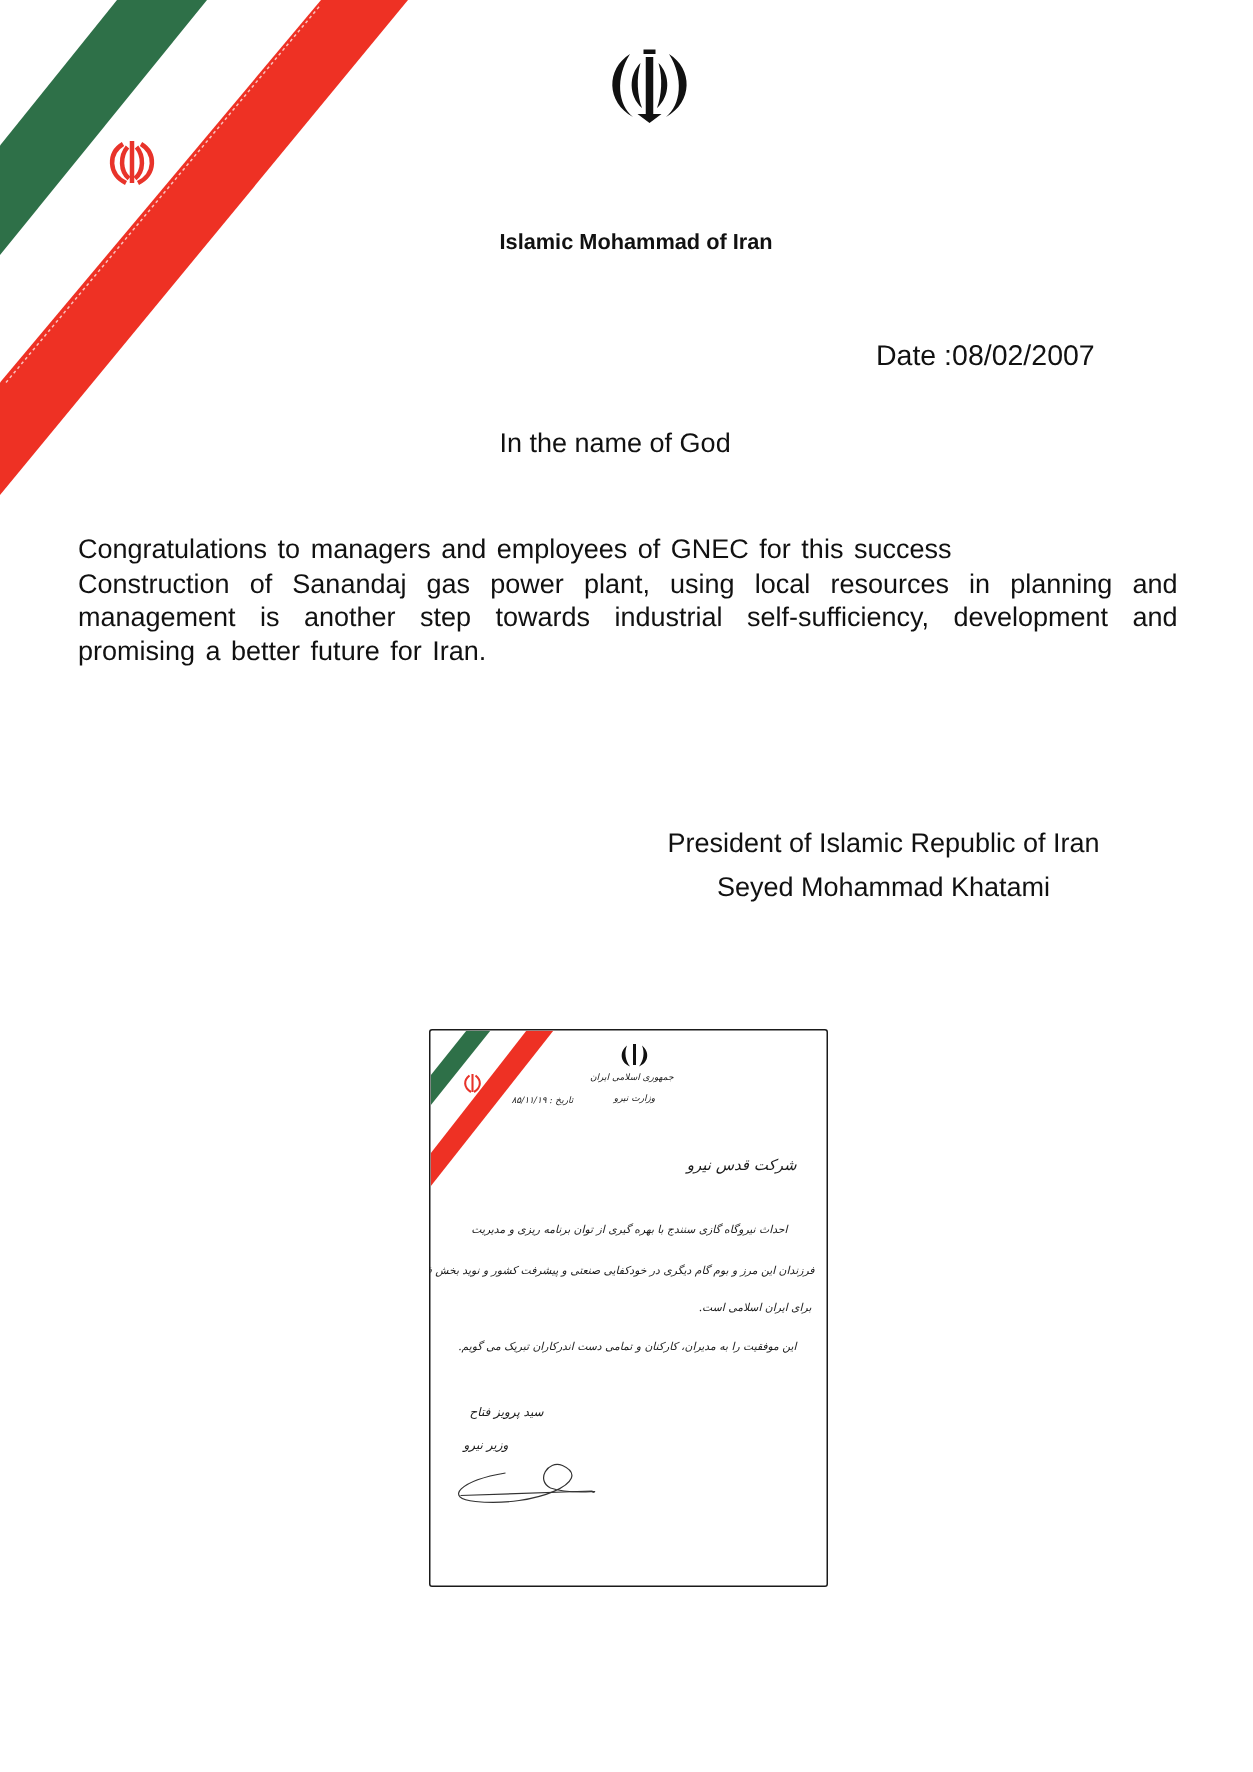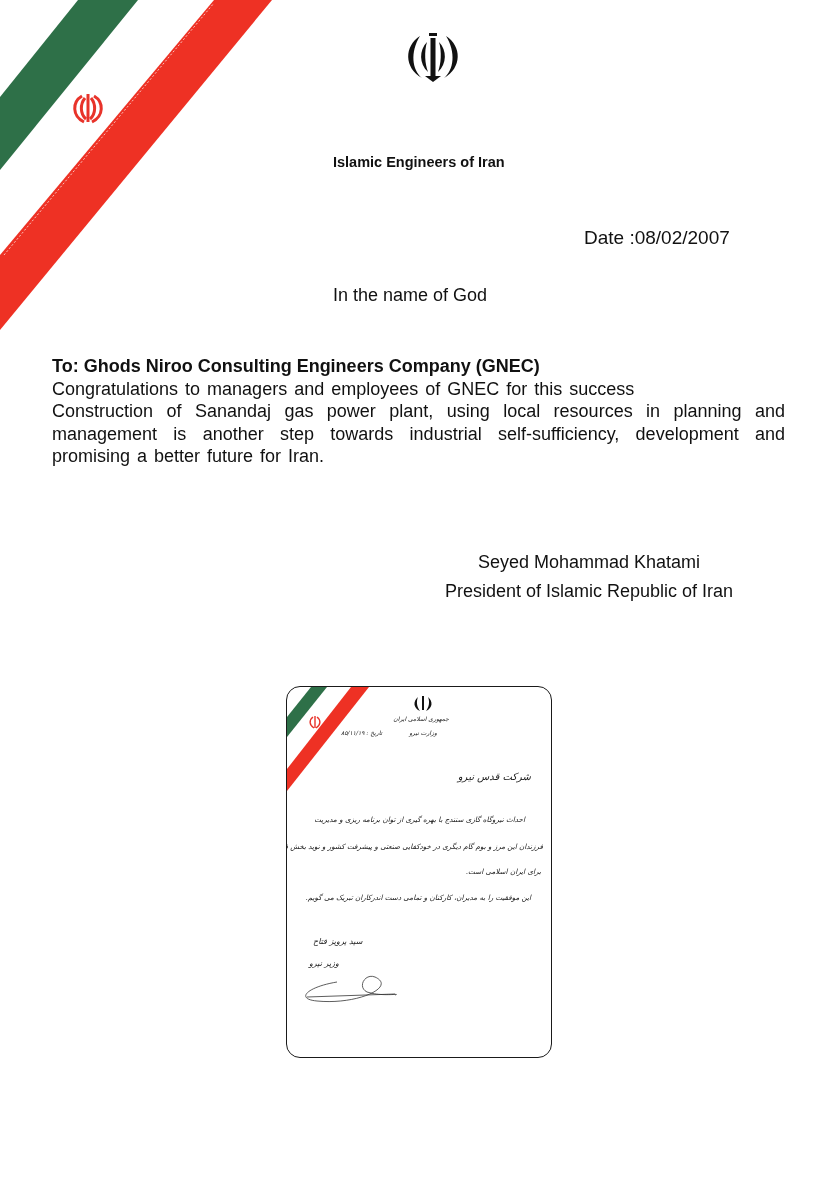--- a/index.html
+++ b/index.html
@@ -20,21 +20,21 @@
 
     .letter-body { position: absolute; left: 52px; width: 733px; top: 355px; font-size: 18px;
                    line-height: 22.5px; }
     .letter-to { font-weight: bold; }
     .letter-para { text-align: justify; text-align-last: left; word-spacing: 2px; }
 
     .signature { position: absolute; left: 432px; top: 548px; width: 314px; font-size: 18px;
                  line-height: 29px; text-align: center; }
 
     .scan { position: absolute; left: 286px; top: 686px; width: 264px; height: 370px;
-            border: 1.5px solid #1a1a1a; border-radius: 14px; overflow: hidden; background: #fff; }
+            border: 1.5px solid #1a1a1a; border-radius: 2px; overflow: hidden; background: #fff; }
     .scan svg { position: absolute; left: 0; top: 0; }
     .scan-text { position: absolute; font-family: "DejaVu Serif", serif; color: #1a1a1a;
                  direction: rtl; white-space: nowrap; font-style: italic; }
     .scan-emblem-caption { font-size: 6px; line-height: 8px; text-align: center; }
     .scan-date { font-size: 6px; }
     .scan-heading { font-size: 10px; }
     .scan-line { font-size: 7.2px; }
     .scan-sign { font-size: 8px; }
   </style>
 </head>
@@ -60,36 +60,35 @@
     <path d="M46,6 C62,16 62,38 44,48 C54,40 56,22 46,6 Z"></path>
     <path d="M27,12 C19,20 19,34 28,42 C25,34 24,22 27,12 Z"></path>
     <path d="M39,12 C47,20 47,34 38,42 C41,34 42,22 39,12 Z"></path>
     <rect x="30.5" y="8" width="5" height="38"></rect>
     <path d="M25,46 L41,46 L33,52 Z"></path>
     <rect x="29" y="3" width="8" height="3"></rect>
   </g>
 </svg>
 
 <div class="republic-title">
-  <span>Islamic Engineers of Iran</span>
+  <span>Islamic Mohammad of Iran</span>
 </div>
 
 <div class="date-line">Date :08/02/2007</div>
 
 <div class="salutation">In the name of God</div>
 
 <div class="letter-body">
-  <div class="letter-to">To: Ghods Niroo Consulting Engineers Company (GNEC)</div>
   <div class="letter-para">Congratulations to managers and employees of GNEC for this success</div>
   <div class="letter-para">Construction of Sanandaj  gas power plant, using local resources in planning  and management  is another step towards industrial self-sufficiency, development  and promising a better future for Iran.</div>
 </div>
 
 <div class="signature">
+  <div>President of Islamic Republic of Iran</div>
   <div>Seyed Mohammad Khatami</div>
-  <div>President of Islamic Republic of Iran</div>
 </div>
 
 <div class="scan">
   <svg width="264" height="370" viewBox="0 0 264 370">
     <polygon points="0,30 0,50 40,0 24,0" fill="#2e7048"></polygon>
     <polygon points="0,82 0,104 82,0 64,0" fill="#ee3124"></polygon>
     <g transform="translate(28,35)" fill="none" stroke="#e8332a" stroke-width="1.4">
       <path d="M-2,-5 C-6,-2 -6,3 -1,6"></path>
       <path d="M2,-5 C6,-2 6,3 1,6"></path>
       <line x1="0" y1="-6" x2="0" y2="6"></line>

